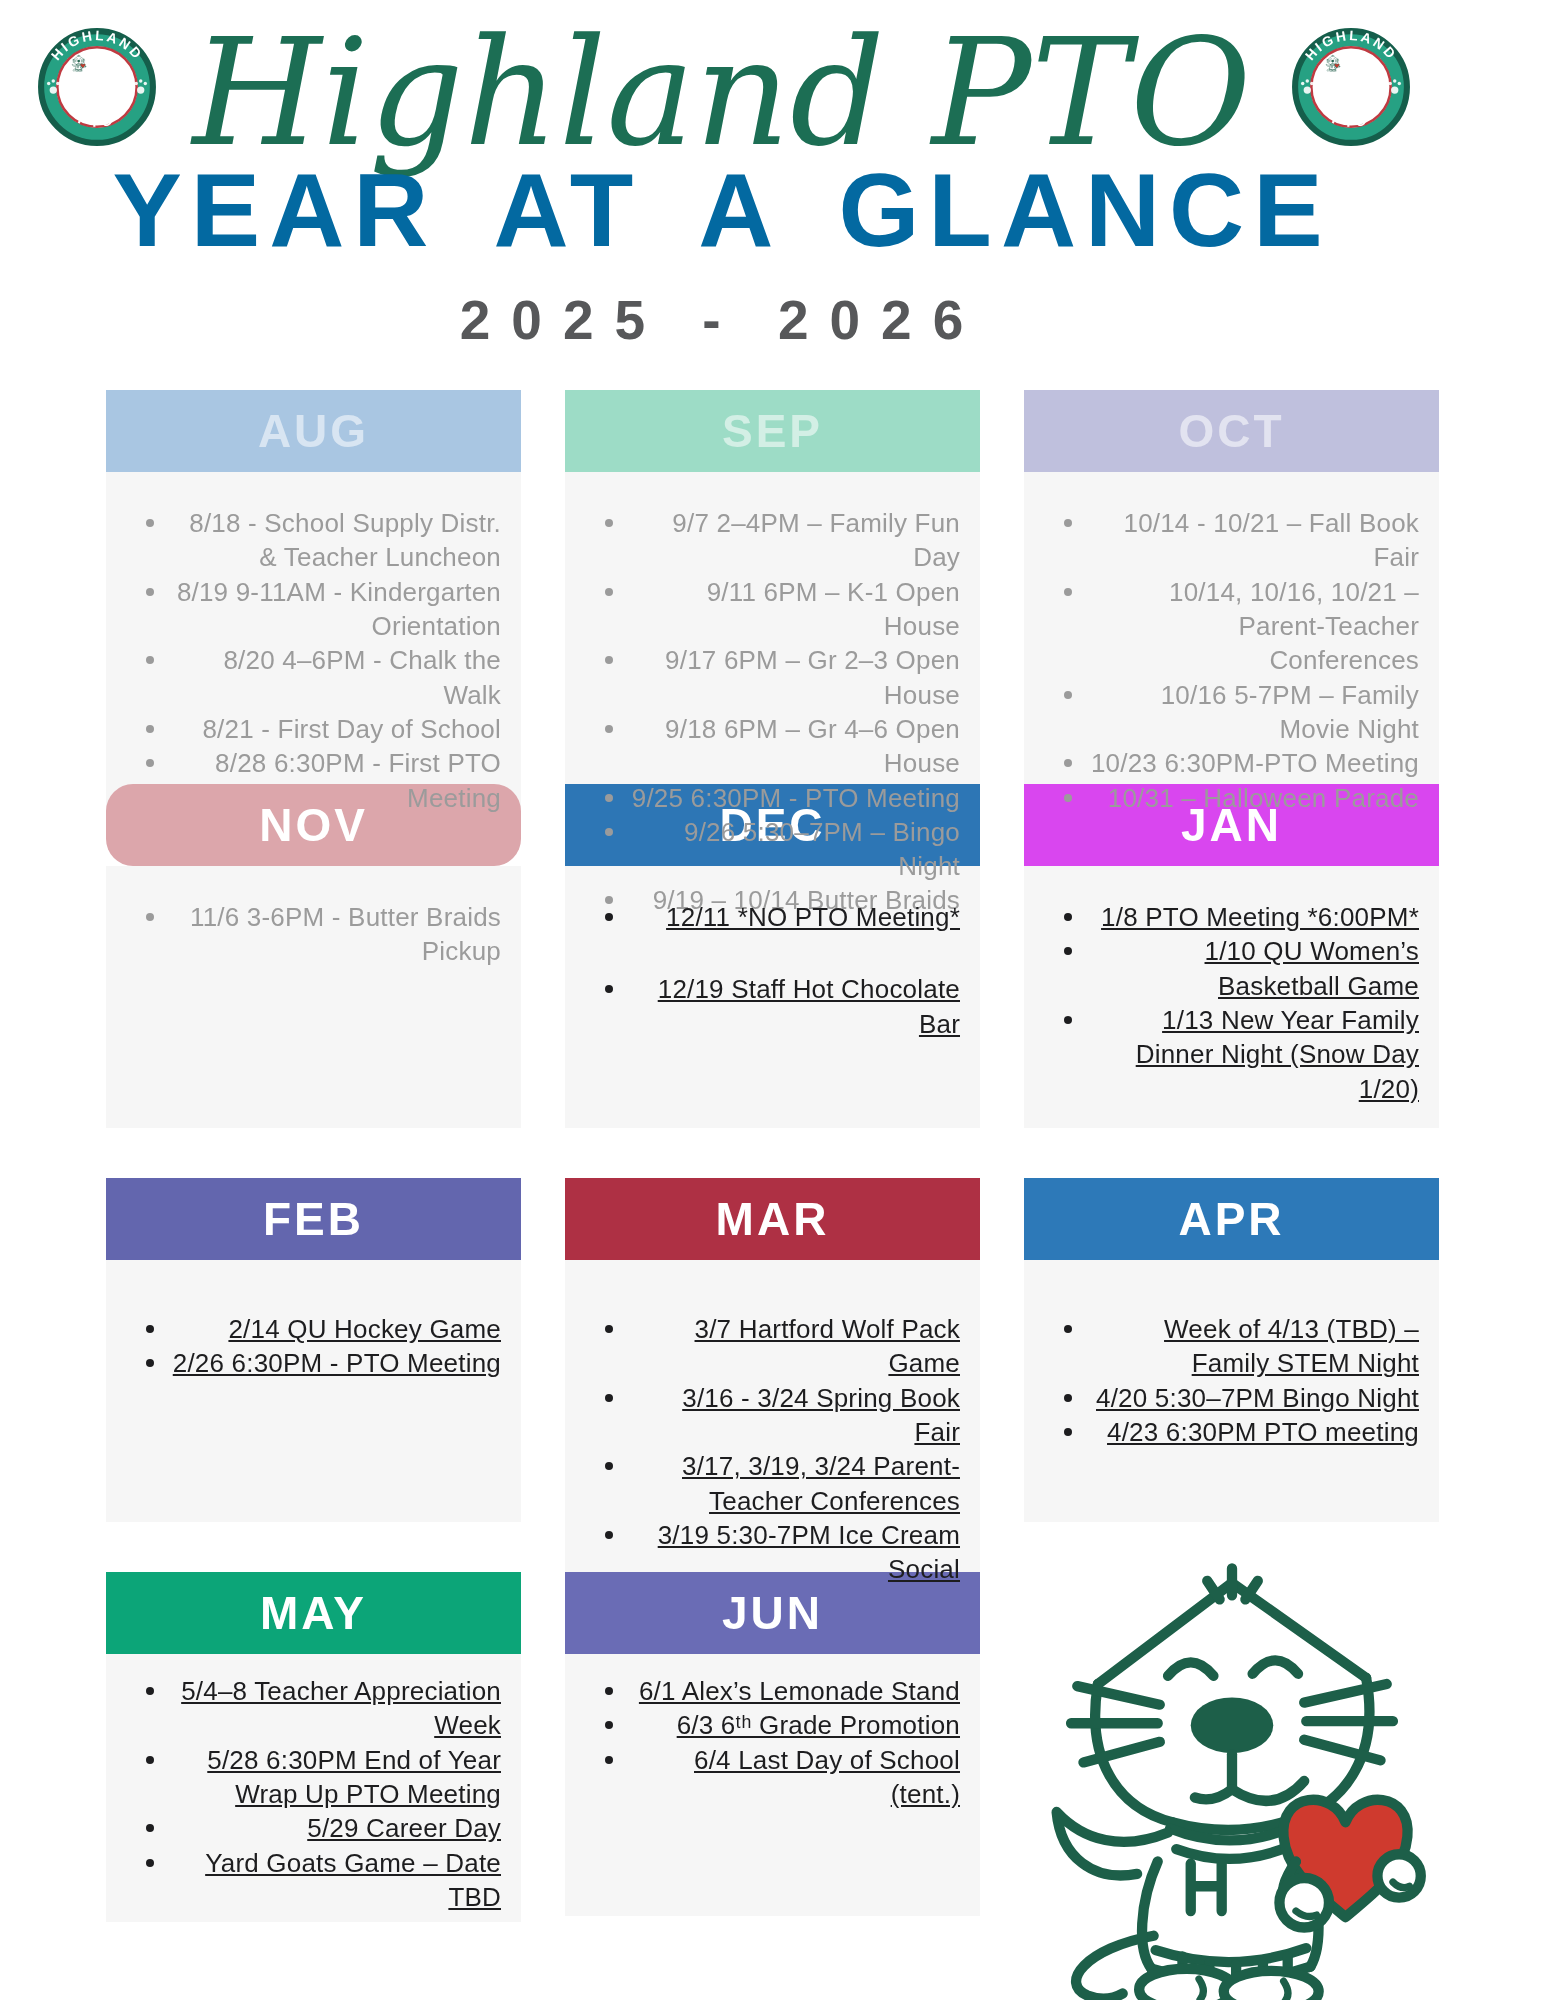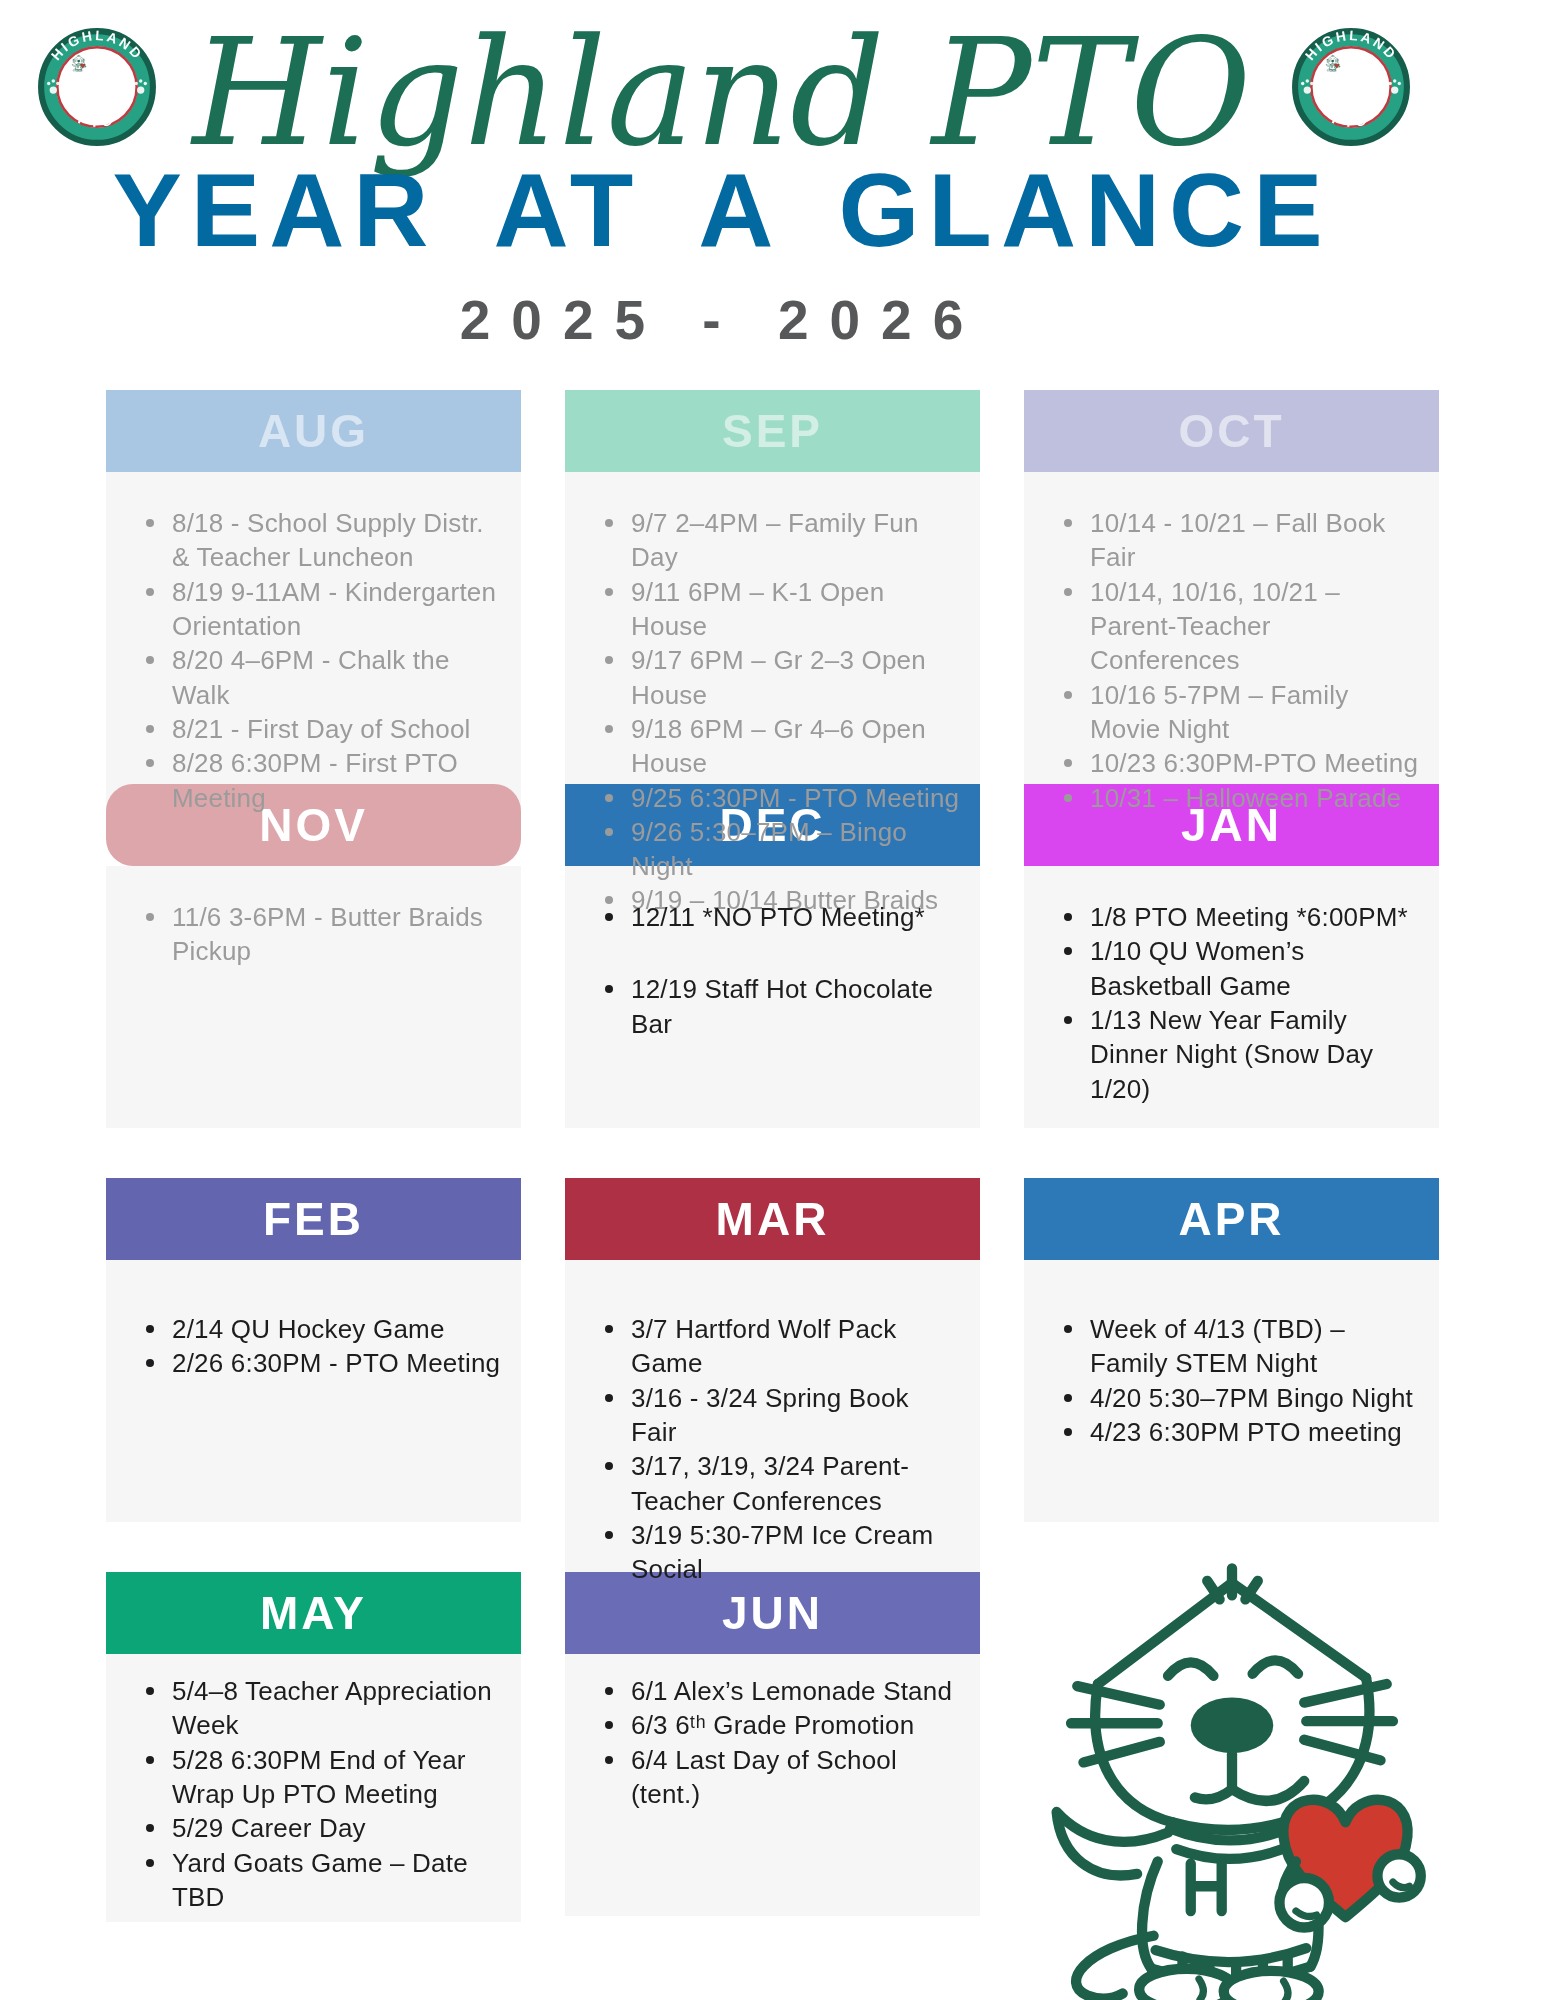--- a/index.html
+++ b/index.html
@@ -24,41 +24,41 @@
   }
   .logo{position:absolute;top:26px;width:122px;height:122px;}
   .logo.left{left:36px}
   .logo.right{right:32px}
   
   .grid{
     position:absolute;top:390px;left:106px;width:1333px;
     display:grid;grid-template-columns:repeat(3,415px);column-gap:44px;row-gap:50px;
     grid-auto-rows:344px;
   }
-  .card{display:flex;flex-direction:column;}
+  .card{display:flex;flex-direction:column;text-align:right;}
   .month-bar{
     height:82px;flex:none;display:flex;align-items:center;justify-content:center;
     font-size:46px;font-weight:700;letter-spacing:3px;color:#ffffff;
   }
   .card.tint .month-bar{color:rgba(255,255,255,0.55);}
   .month-body{flex:1;background:#f6f6f6;padding:34px 20px 8px 30px;}
   .grid > .card:nth-child(n+4) .month-body{}
   .grid > .card:nth-child(n+7) .month-body{padding-top:52px;}
   .grid > .card:nth-child(n+10) .month-body{padding-top:20px;}
   .event-list{list-style:none;margin:0;padding:0;}
   .event-list li{
     position:relative;padding-left:36px;font-size:26px;line-height:1.32;
     letter-spacing:.2px;
   }
   .event-list li::before{
     content:"";position:absolute;left:10px;top:13px;width:8px;height:8px;
     border-radius:50%;background:currentColor;
   }
   .card.gray .month-body{color:#9b9b9b;}
-  .card.dark .month-body{color:#1d1d1f;}
+  .card.dark .month-body{color:#1d1d1f;text-decoration:underline;}
   .card.spaced .event-list li + li{margin-top:38px;}
   
   .mascot-cell{display:flex;align-items:flex-start;justify-content:center;}
   .mascot-cell svg{width:392px;height:auto;margin-top:-20px;}
   .hidden-defs{position:absolute;width:0;height:0;overflow:hidden;}
 </style>
 </head>
 <body>
 
 <svg class="hidden-defs" aria-hidden="true">

